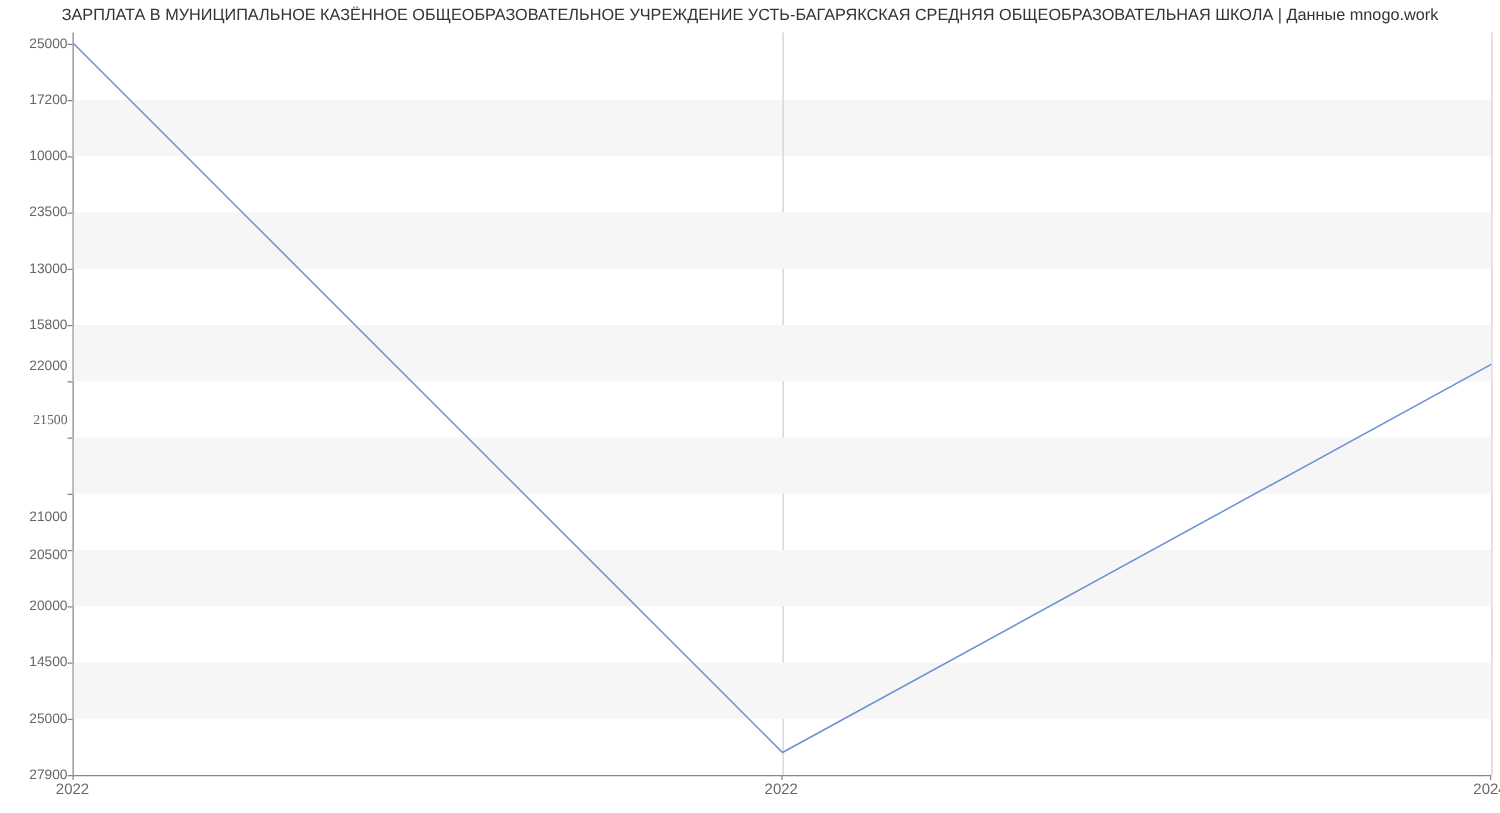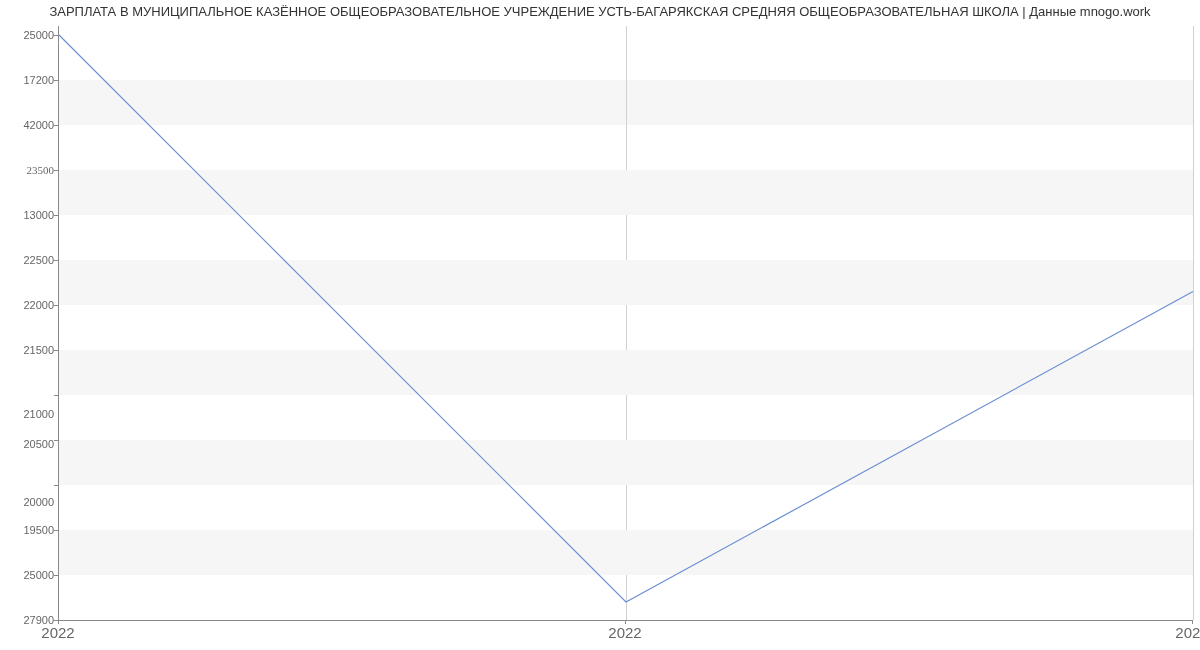--- a/index.html
+++ b/index.html
@@ -60,21 +60,21 @@
   .y-tick-mark {
     position: absolute;
     left: 54px;
     width: 4px;
     height: 1px;
     background: #888;
   }
   .x-tick-label {
     position: absolute;
     top: 624px;
-    font-size: 15px;
+    font-size: 12px;
     color: #666;
     transform: translateX(-50%);
   }
   .x-tick-mark {
     position: absolute;
     top: 620px;
     width: 1px;
     height: 4px;
     background: #888;
   }
@@ -107,39 +107,39 @@
       <div class="band" style="top: 414px; height: 45px;"></div>
       <div class="band" style="top: 504px; height: 45px;"></div>
     <svg class="line-svg" id="lineSvg" preserveAspectRatio="none" viewBox="0 0 1134 594">
         <path d="M0,9 L567,576 L1134,265.5" class="series-line"></path>
       </svg>
   </div>
 <div class="y-tick-label" style="top: 620px;">27900</div>
     <div class="y-tick-mark" style="top: 620px;"></div>
     <div class="y-tick-label" style="top: 575px;">25000</div>
     <div class="y-tick-mark" style="top: 575px;"></div>
-    <div class="y-tick-label" style="top: 530px;">19500</div>
+    <div class="y-tick-label" style="top: 530px;">14500</div>
     <div class="y-tick-mark" style="top: 530px;"></div>
-    <div class="y-tick-label" style="top: 502px;">20000</div>
+    <div class="y-tick-label" style="top: 485px;">20000</div>
     <div class="y-tick-mark" style="top: 485px;"></div>
     <div class="y-tick-label" style="top: 444px;">20500</div>
     <div class="y-tick-mark" style="top: 440px;"></div>
     <div class="y-tick-label" style="top: 414px;">21000</div>
     <div class="y-tick-mark" style="top: 395px;"></div>
-    <div class="y-tick-label" style="top: 350px;">21500</div>
+    <div class="y-tick-label" style="top: 336px; font-family: Liberation Serif, serif;">21500</div>
     <div class="y-tick-mark" style="top: 350px;"></div>
-    <div class="y-tick-label" style="top: 305px;">22000</div>
+    <div class="y-tick-label" style="top: 293px;">22000</div>
     <div class="y-tick-mark" style="top: 305px;"></div>
-    <div class="y-tick-label" style="top: 260px;">22500</div>
+    <div class="y-tick-label" style="top: 260px;">15800</div>
     <div class="y-tick-mark" style="top: 260px;"></div>
     <div class="y-tick-label" style="top: 215px;">13000</div>
     <div class="y-tick-mark" style="top: 215px;"></div>
-    <div class="y-tick-label" style="top: 170px; font-family: Liberation Serif, serif;">23500</div>
+    <div class="y-tick-label" style="top: 170px;">23500</div>
     <div class="y-tick-mark" style="top: 170px;"></div>
-    <div class="y-tick-label" style="top: 125px;">42000</div>
+    <div class="y-tick-label" style="top: 125px;">10000</div>
     <div class="y-tick-mark" style="top: 125px;"></div>
     <div class="y-tick-label" style="top: 80px;">17200</div>
     <div class="y-tick-mark" style="top: 80px;"></div>
     <div class="y-tick-label" style="top: 35px;">25000</div>
     <div class="y-tick-mark" style="top: 35px;"></div>
     <div class="x-tick-label" style="left: 58px;">2022</div>
     <div class="x-tick-mark" style="left: 58px;"></div>
     <div class="x-tick-label" style="left: 625px;">2022</div>
     <div class="x-tick-mark" style="left: 625px;"></div>
     <div class="x-tick-label" style="left: 1192px;">2024</div>

